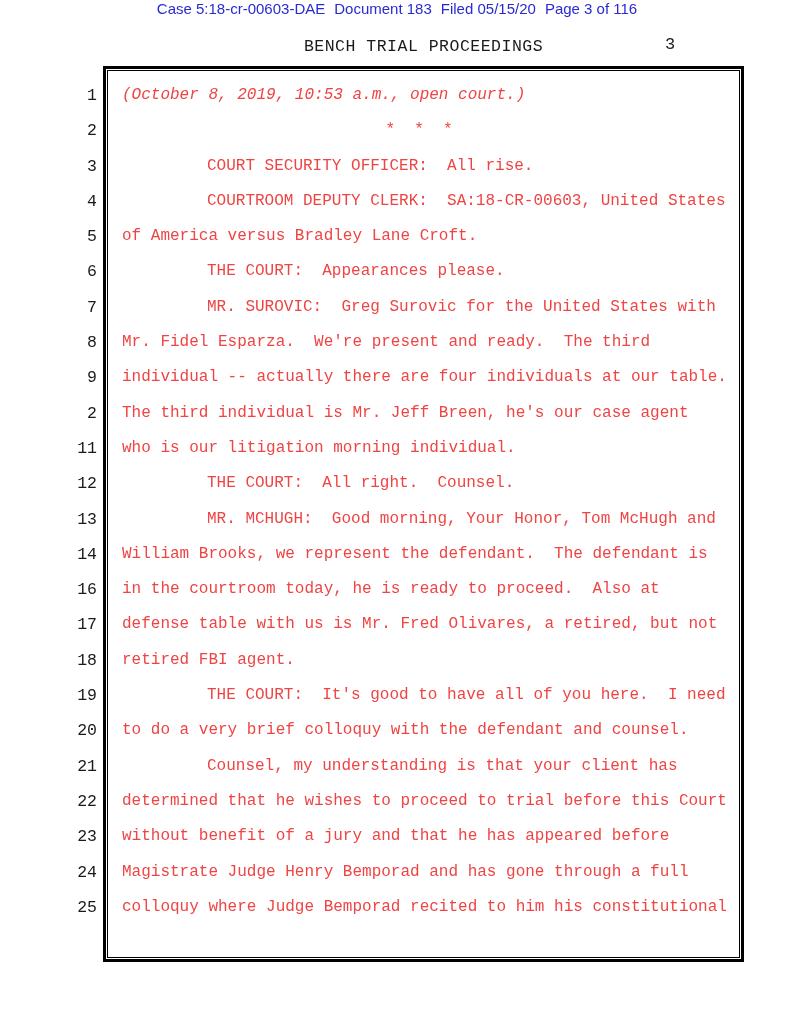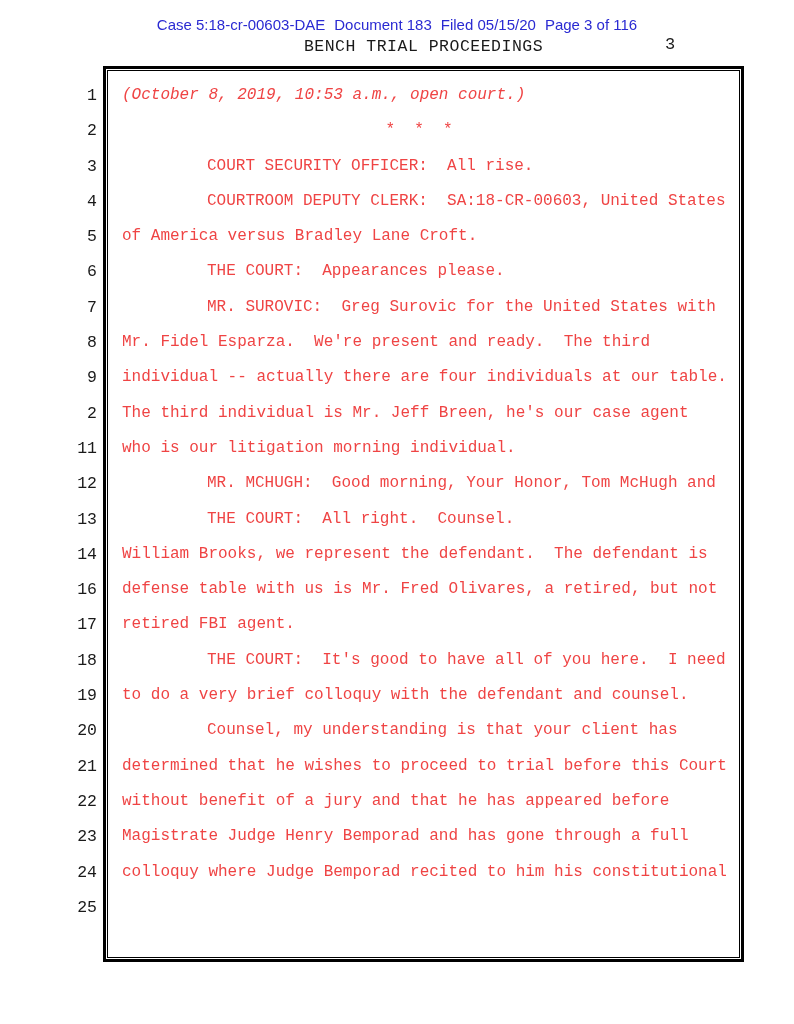--- a/index.html
+++ b/index.html
@@ -12,21 +12,21 @@
     height: 1024px;
     position: relative;
     overflow: hidden;
     font-family: "Liberation Mono", "DejaVu Sans Mono", monospace;
     color: #111111;
   }
 
   
   .stamp {
     position: absolute;
-    top: 16px;
+    top: 0;
     left: 0;
     right: 0;
     display: flex;
     justify-content: center;
     gap: 9px;
     font-family: "Liberation Sans", "DejaVu Sans", sans-serif;
     font-size: 15px;
     line-height: 18px;
     white-space: nowrap;
   }
@@ -149,23 +149,24 @@
     <div class="line center">*  *  *</div>
     <div class="line indent">COURT SECURITY OFFICER:  All rise.</div>
     <div class="line indent">COURTROOM DEPUTY CLERK:  SA:18-CR-00603, United States</div>
     <div class="line normal">of America versus Bradley Lane Croft.</div>
     <div class="line indent">THE COURT:  Appearances please.</div>
     <div class="line indent">MR. SUROVIC:  Greg Surovic for the United States with</div>
     <div class="line normal">Mr. Fidel Esparza.  We're present and ready.  The third</div>
     <div class="line normal">individual -- actually there are four individuals at our table.</div>
     <div class="line normal">The third individual is Mr. Jeff Breen, he's our case agent</div>
     <div class="line normal">who is our litigation morning individual.</div>
+    <div class="line indent">THE COURT:  All right.  Counsel.</div>
     <div class="line indent">MR. MCHUGH:  Good morning, Your Honor, Tom McHugh and</div>
-    <div class="line indent">THE COURT:  All right.  Counsel.</div>
     <div class="line normal">William Brooks, we represent the defendant.  The defendant is</div>
+    <div class="line normal">in the courtroom today, he is ready to proceed.  Also at</div>
     <div class="line normal">defense table with us is Mr. Fred Olivares, a retired, but not</div>
     <div class="line normal">retired FBI agent.</div>
     <div class="line indent">THE COURT:  It's good to have all of you here.  I need</div>
     <div class="line normal">to do a very brief colloquy with the defendant and counsel.</div>
     <div class="line indent">Counsel, my understanding is that your client has</div>
     <div class="line normal">determined that he wishes to proceed to trial before this Court</div>
     <div class="line normal">without benefit of a jury and that he has appeared before</div>
     <div class="line normal">Magistrate Judge Henry Bemporad and has gone through a full</div>
     <div class="line normal">colloquy where Judge Bemporad recited to him his constitutional</div>
   </div>

